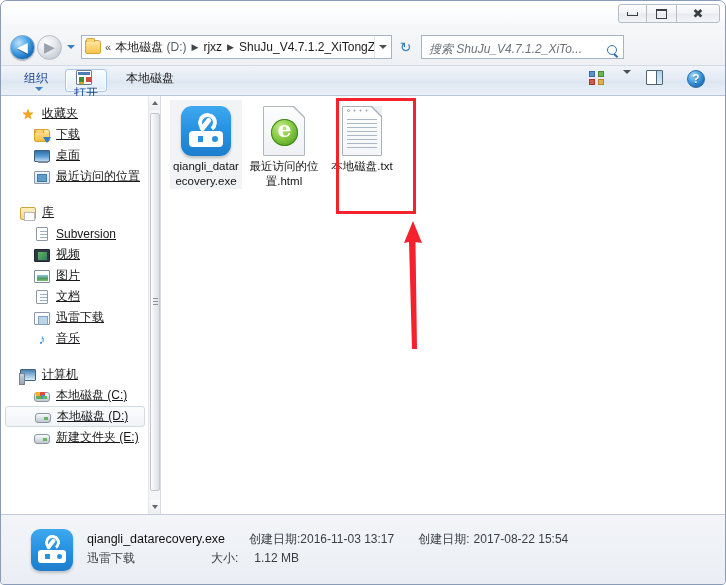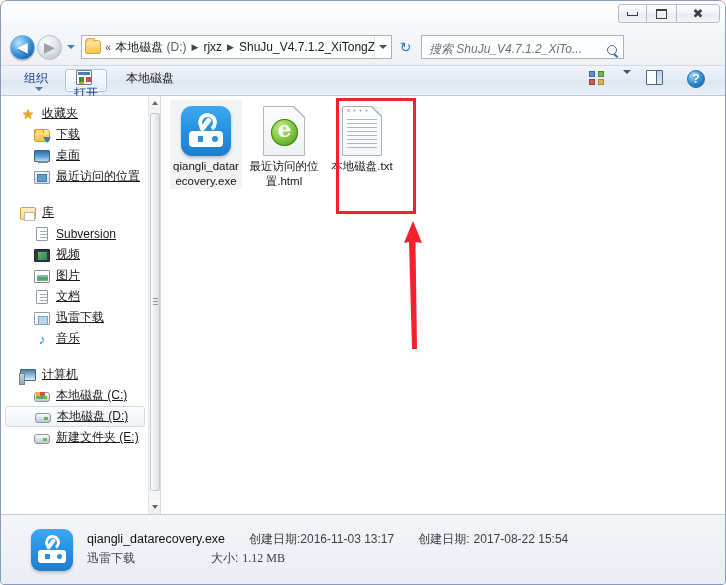--- a/index.html
+++ b/index.html
@@ -796,18 +796,18 @@
         <span class="stname st-c1">qiangli_datarecovery.exe</span>
         <span class="stlabel">创建日期:</span>
         <span class="stval" style="margin-left:0;">2016-11-03 13:17</span>
         <span class="st-gap"></span>
         <span class="stlabel">创建日期:</span>
         <span class="stval" style="margin-left:4px;">2017-08-22 15:54</span>
       </div>
       <div class="strow">
         <span class="stval st-c2">迅雷下载</span>
         <span class="stlabel">大小:</span>
-        <span class="stval" style="margin-left:4px;font-family:Liberation Serif, serif;">1.12 MB</span>
+        <span class="stval" style="margin-left:16px;">1.12 MB</span>
       </div>
     </div>
   </div>
 
 </div>
 
 </body></html>

